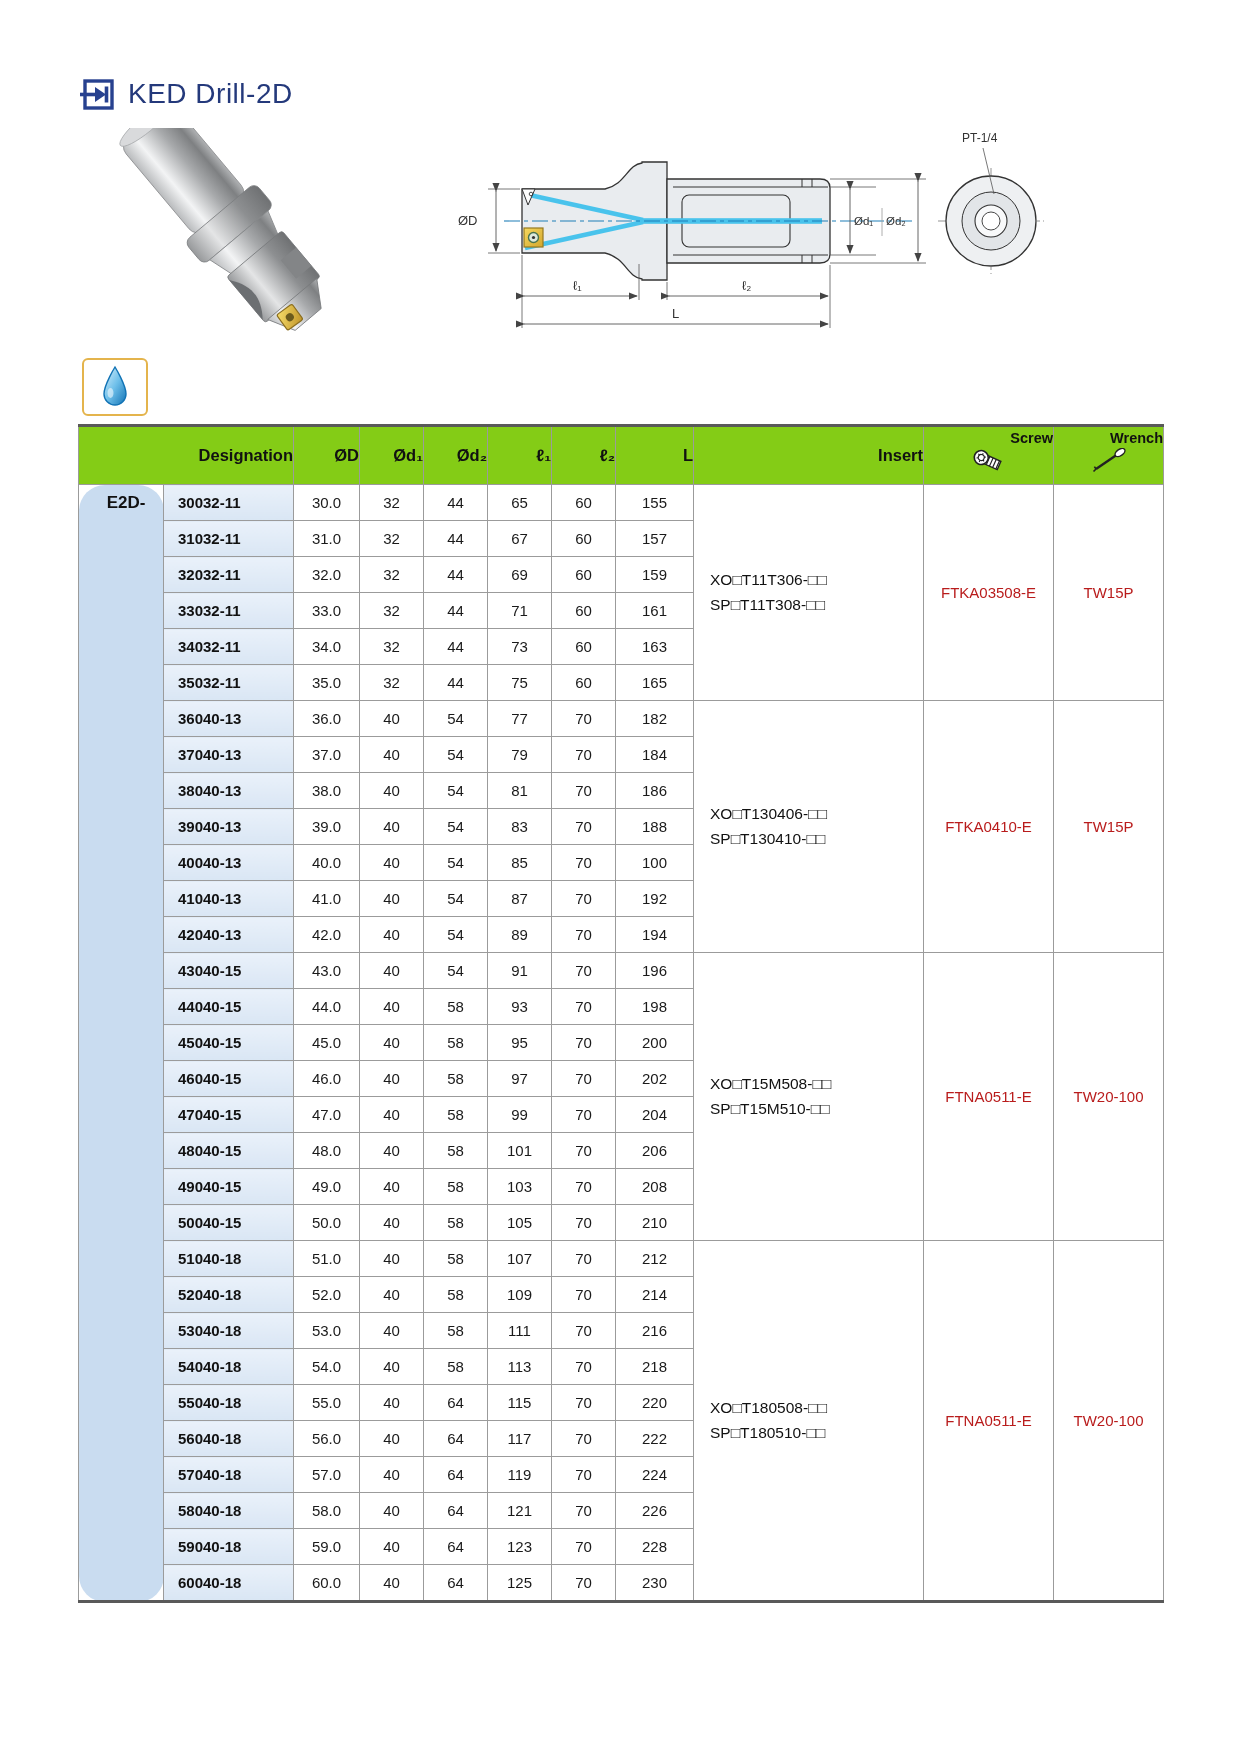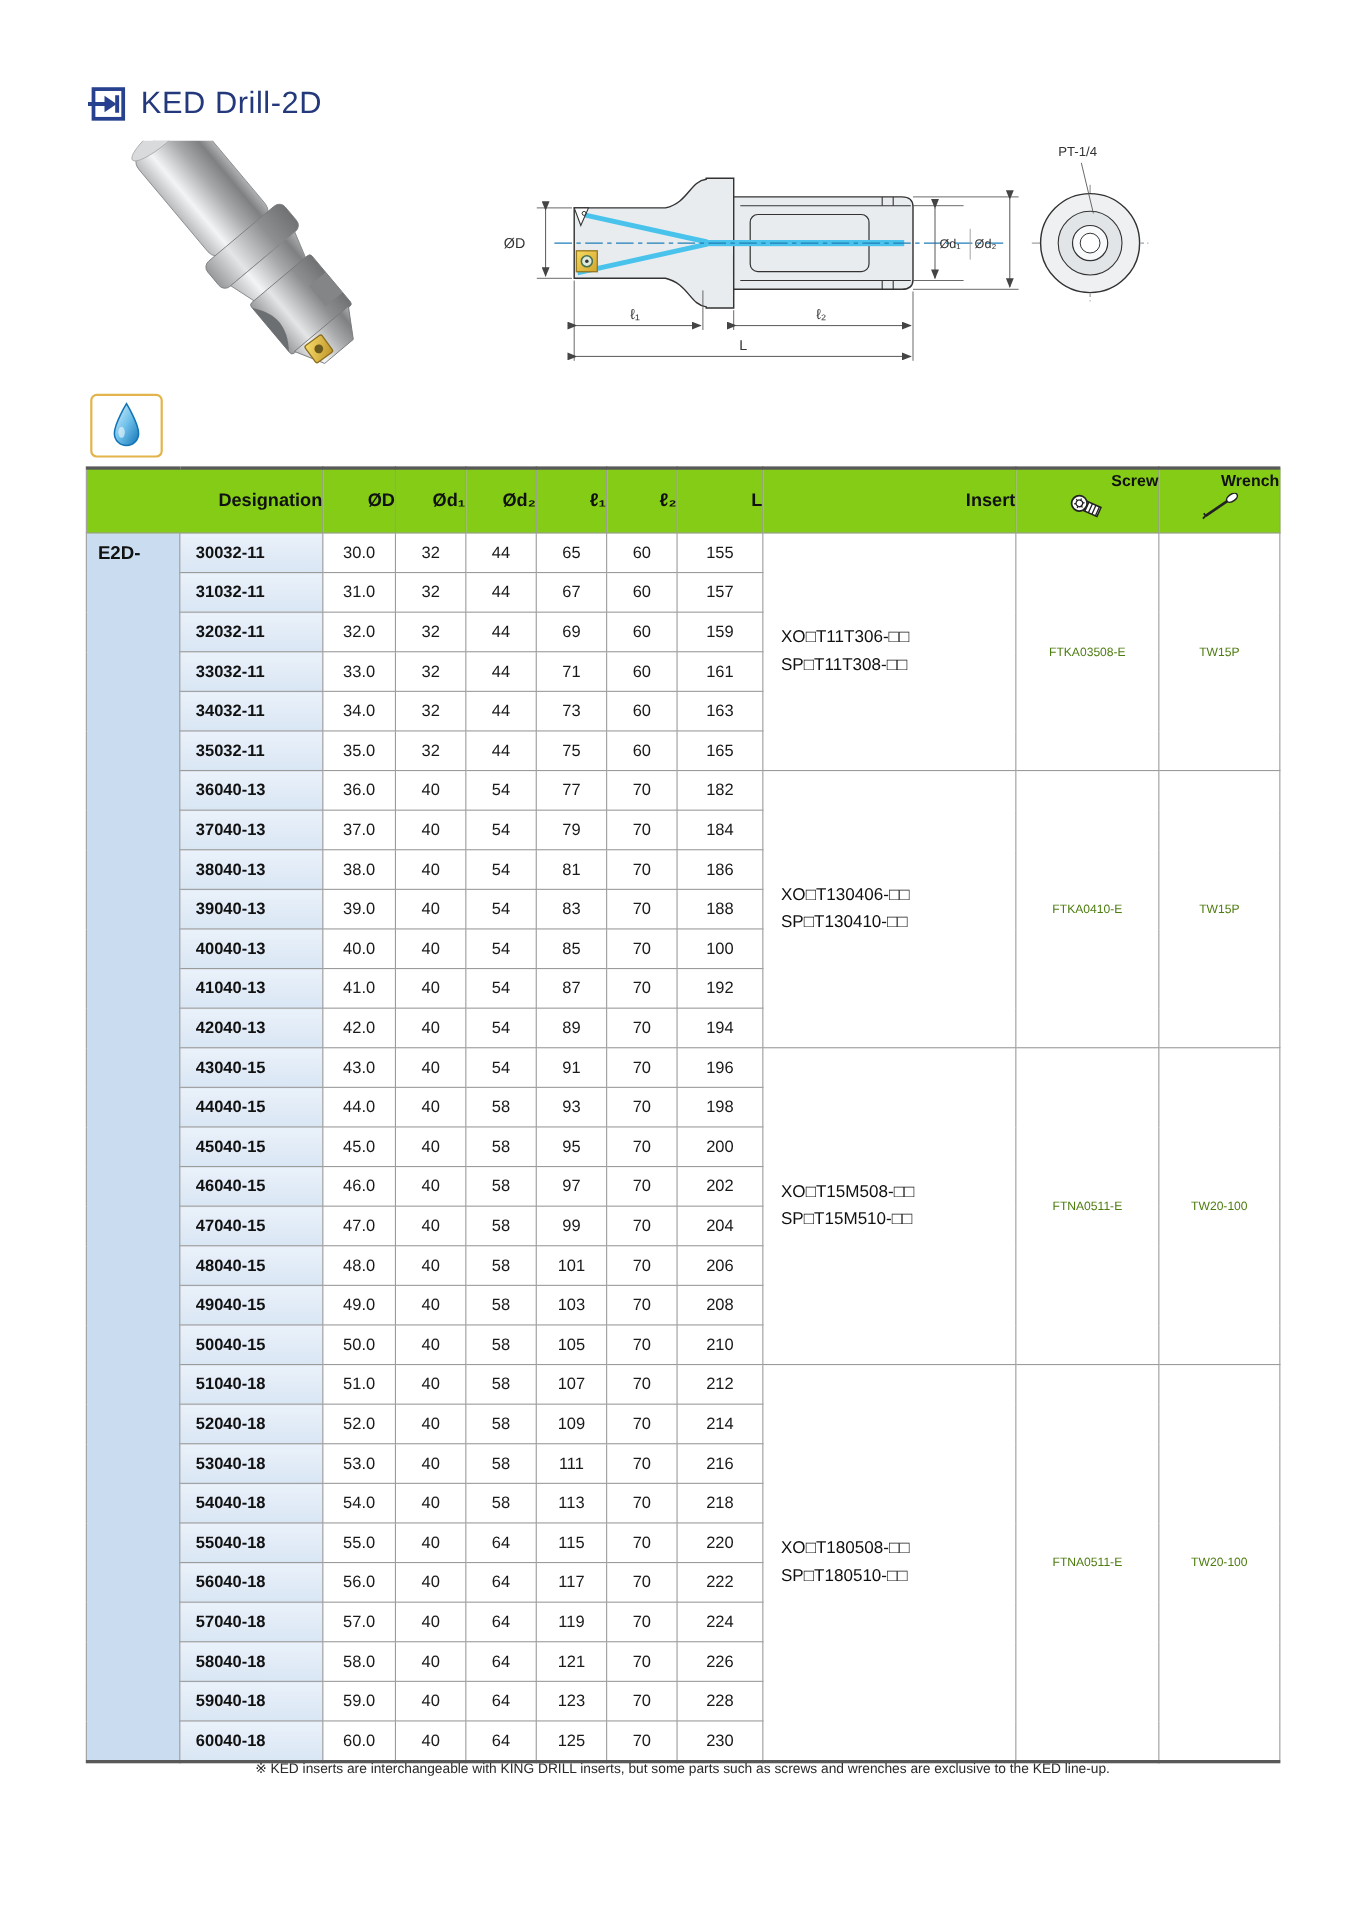--- a/index.html
+++ b/index.html
@@ -19,26 +19,26 @@
   .table-wrap{position:absolute;left:78px;top:424px;width:1085px;}
   table.data-table{border-collapse:collapse;table-layout:fixed;width:1085px;
                    border-top:3px solid #595959;border-bottom:3px solid #595959;}
   .data-table th,.data-table td{border:1px solid #9b9b9b;font-size:15px;padding:0;}
   .data-table thead th{background:#84cc16;height:54px;font-size:16.5px;font-weight:bold;color:#111;
                        vertical-align:middle;text-align:right;}
   .data-table thead th.tool-head{vertical-align:top;padding-top:3px;}
   .tool-head .tool-head-label{font-size:14.5px;line-height:17px;}
   .tool-head svg{display:block;margin:1px auto 0 auto;}
   .data-table td{height:35px;text-align:center;background:#fff;}
-  td.prefix-cell{background:#c9dcf0;vertical-align:top;text-align:left;padding:8px 0 0 10px;
-                 font-weight:bold;font-size:17px;color:#111;}
+  td.prefix-cell{background:#c9dcf0;vertical-align:top;text-align:center;padding:8px 0 0 10px;
+                 font-weight:bold;font-size:17px;color:#111;border-radius:26px;}
   td.desig-cell{background:linear-gradient(#eaf1fa,#d9e6f4);text-align:left;padding-left:14px;
                 font-weight:bold;font-size:15px;color:#111;}
   td.insert-cell{text-align:left;padding-left:16px;font-size:15.5px;line-height:1.55;color:#111;}
-  td.mid-cell{font-size:11px;color:#4d7c0f;}
+  td.mid-cell{font-size:15px;color:#b91c1c;}
   
   .footnote{position:absolute;left:78px;top:1600px;width:1085px;text-align:center;
             font-size:12.5px;color:#2a2a2a;}
   .dim-text{font-family:"Liberation Sans","DejaVu Sans",sans-serif;}
 </style>
 </head>
 <body>
 
 <div class="page">
 
@@ -526,15 +526,14 @@
             <td class="num-cell">40</td>
             <td class="num-cell">64</td>
             <td class="num-cell">125</td>
             <td class="num-cell">70</td>
             <td class="num-cell">230</td>
           </tr>
         </tbody>
     </table>
   </div>
 
-  <div class="footnote">※ KED inserts are interchangeable with KING DRILL inserts, but some parts such as screws and wrenches are exclusive to the KED line-up.</div>
 
 </div>
 
 </body></html>

